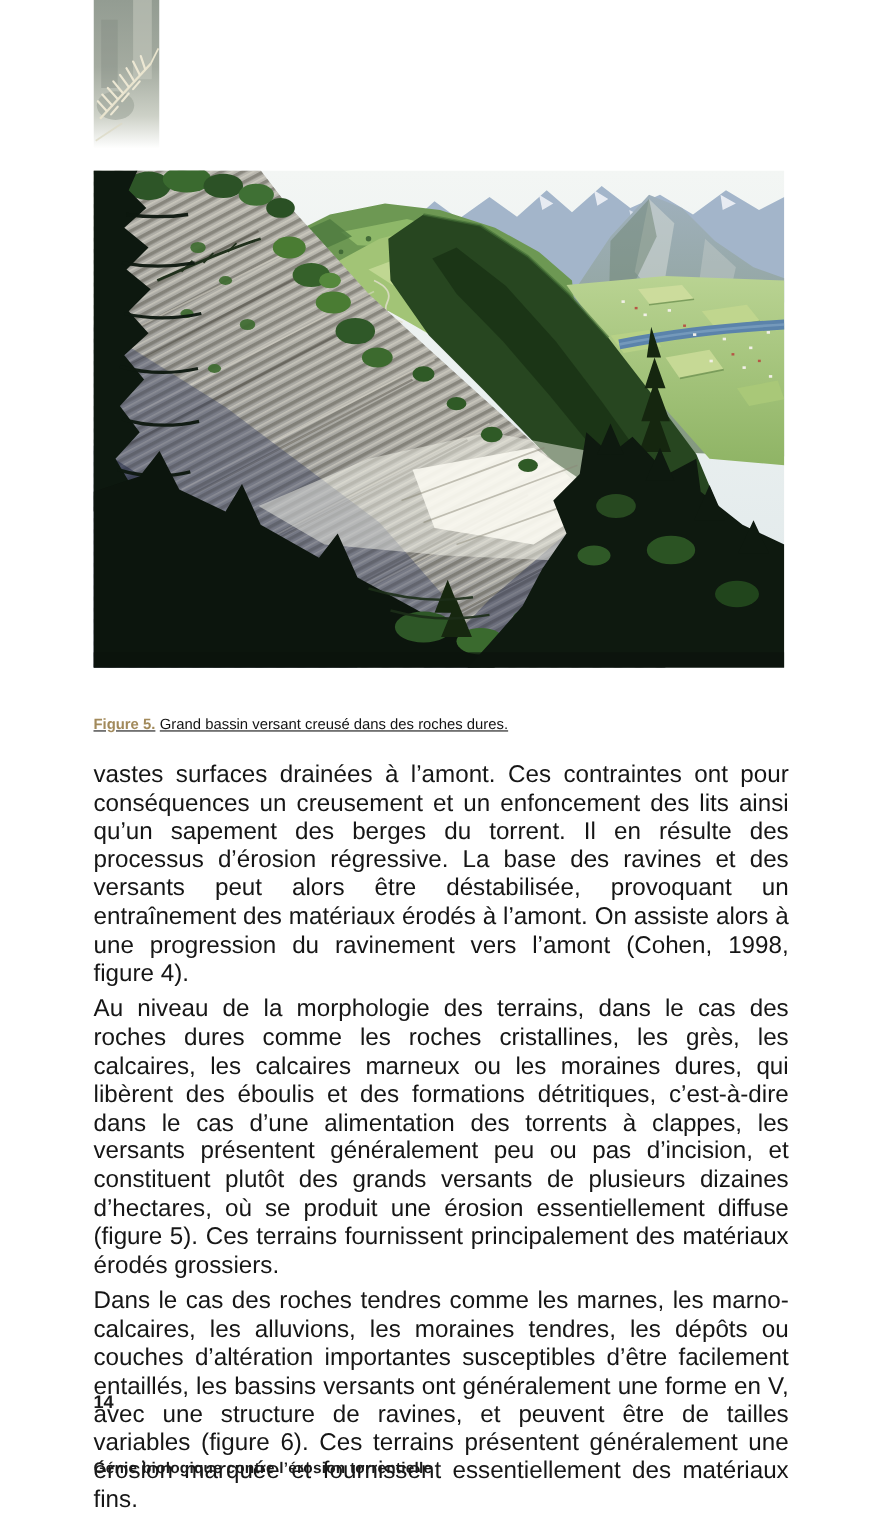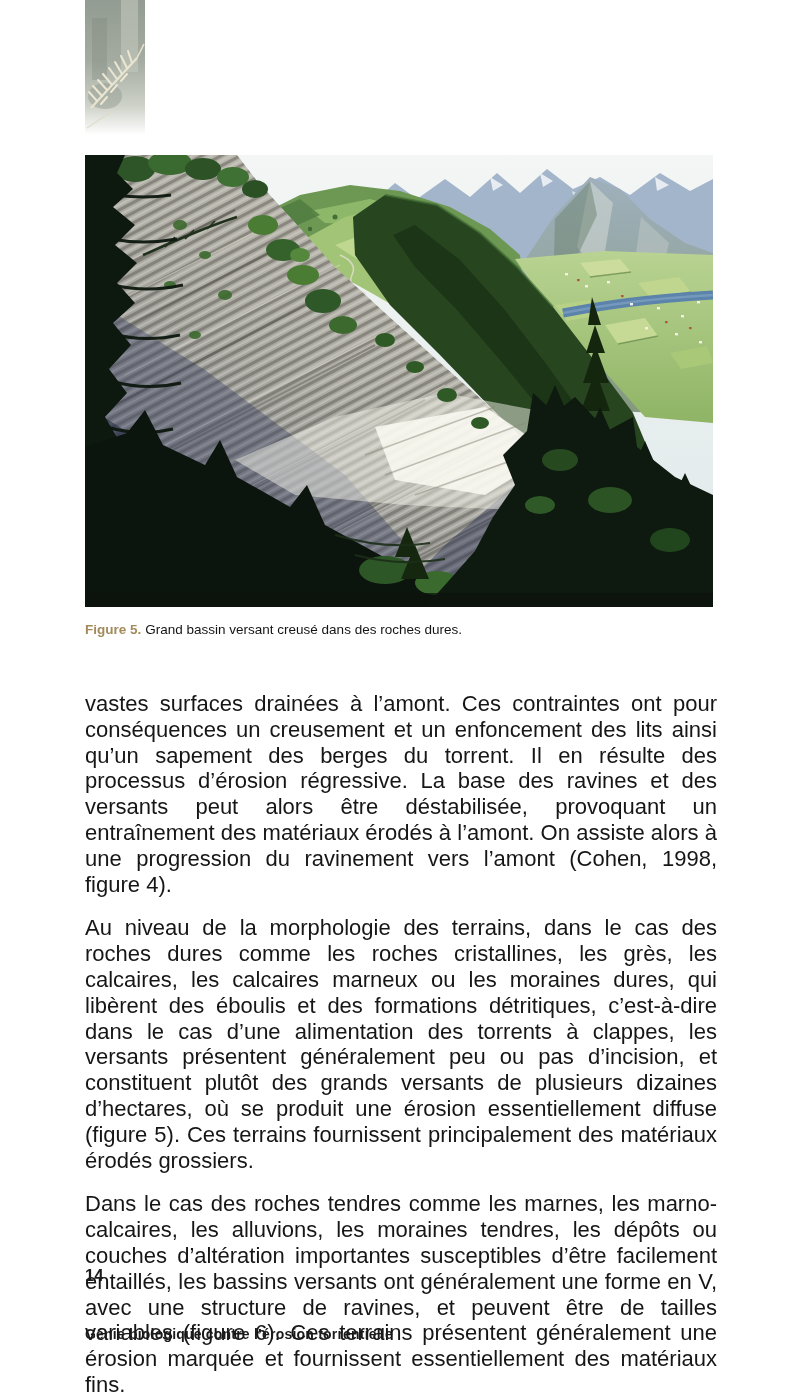--- a/index.html
+++ b/index.html
@@ -5,32 +5,32 @@
   html,body { margin:0; padding:0; background:#ffffff; }
   .page {
     position:relative; width:800px; height:1400px; background:#ffffff;
     font-family:"Liberation Sans", sans-serif; overflow:hidden;
   }
   .deco { position:absolute; left:85px; top:0; width:60px; height:135px; }
   .photo { position:absolute; left:85px; top:155px; width:628px; height:452px; }
   .photo svg { display:block; }
   figure { margin:0; }
   figcaption {
-    position:absolute; left:85px; top:621px; width:630px;
-    font-size:13.5px; line-height:18px; color:#141414;
+    position:absolute; left:85px; top:650px; width:630px;
+    font-size:13.5px; line-height:18px; color:#141414;text-decoration:underline;
   }
   .fig-label { color:#a28a5b; font-weight:700; }
   .fig-text { margin-left:4px; }
   main {
     position:absolute; left:85px; top:691px; width:632px;
     font-size:22px; line-height:25.8px; color:#161616;
     text-align:justify; text-justify:inter-word;
   }
   main p { margin:0; }
-  main p + p { margin-top:18px; }
+  main p + p { margin-top:7px; }
   footer {
     position:absolute; left:85px; top:1266px; width:640px;
     display:flex; align-items:baseline; font-weight:700; color:#1b1b1b;flex-direction:column;
   }
   .pagenum { font-size:16.5px; width:60px; flex:0 0 60px; }
   .runtitle { font-size:14px; letter-spacing:0.2px; }
 </style>
 </head>
 <body>
 

